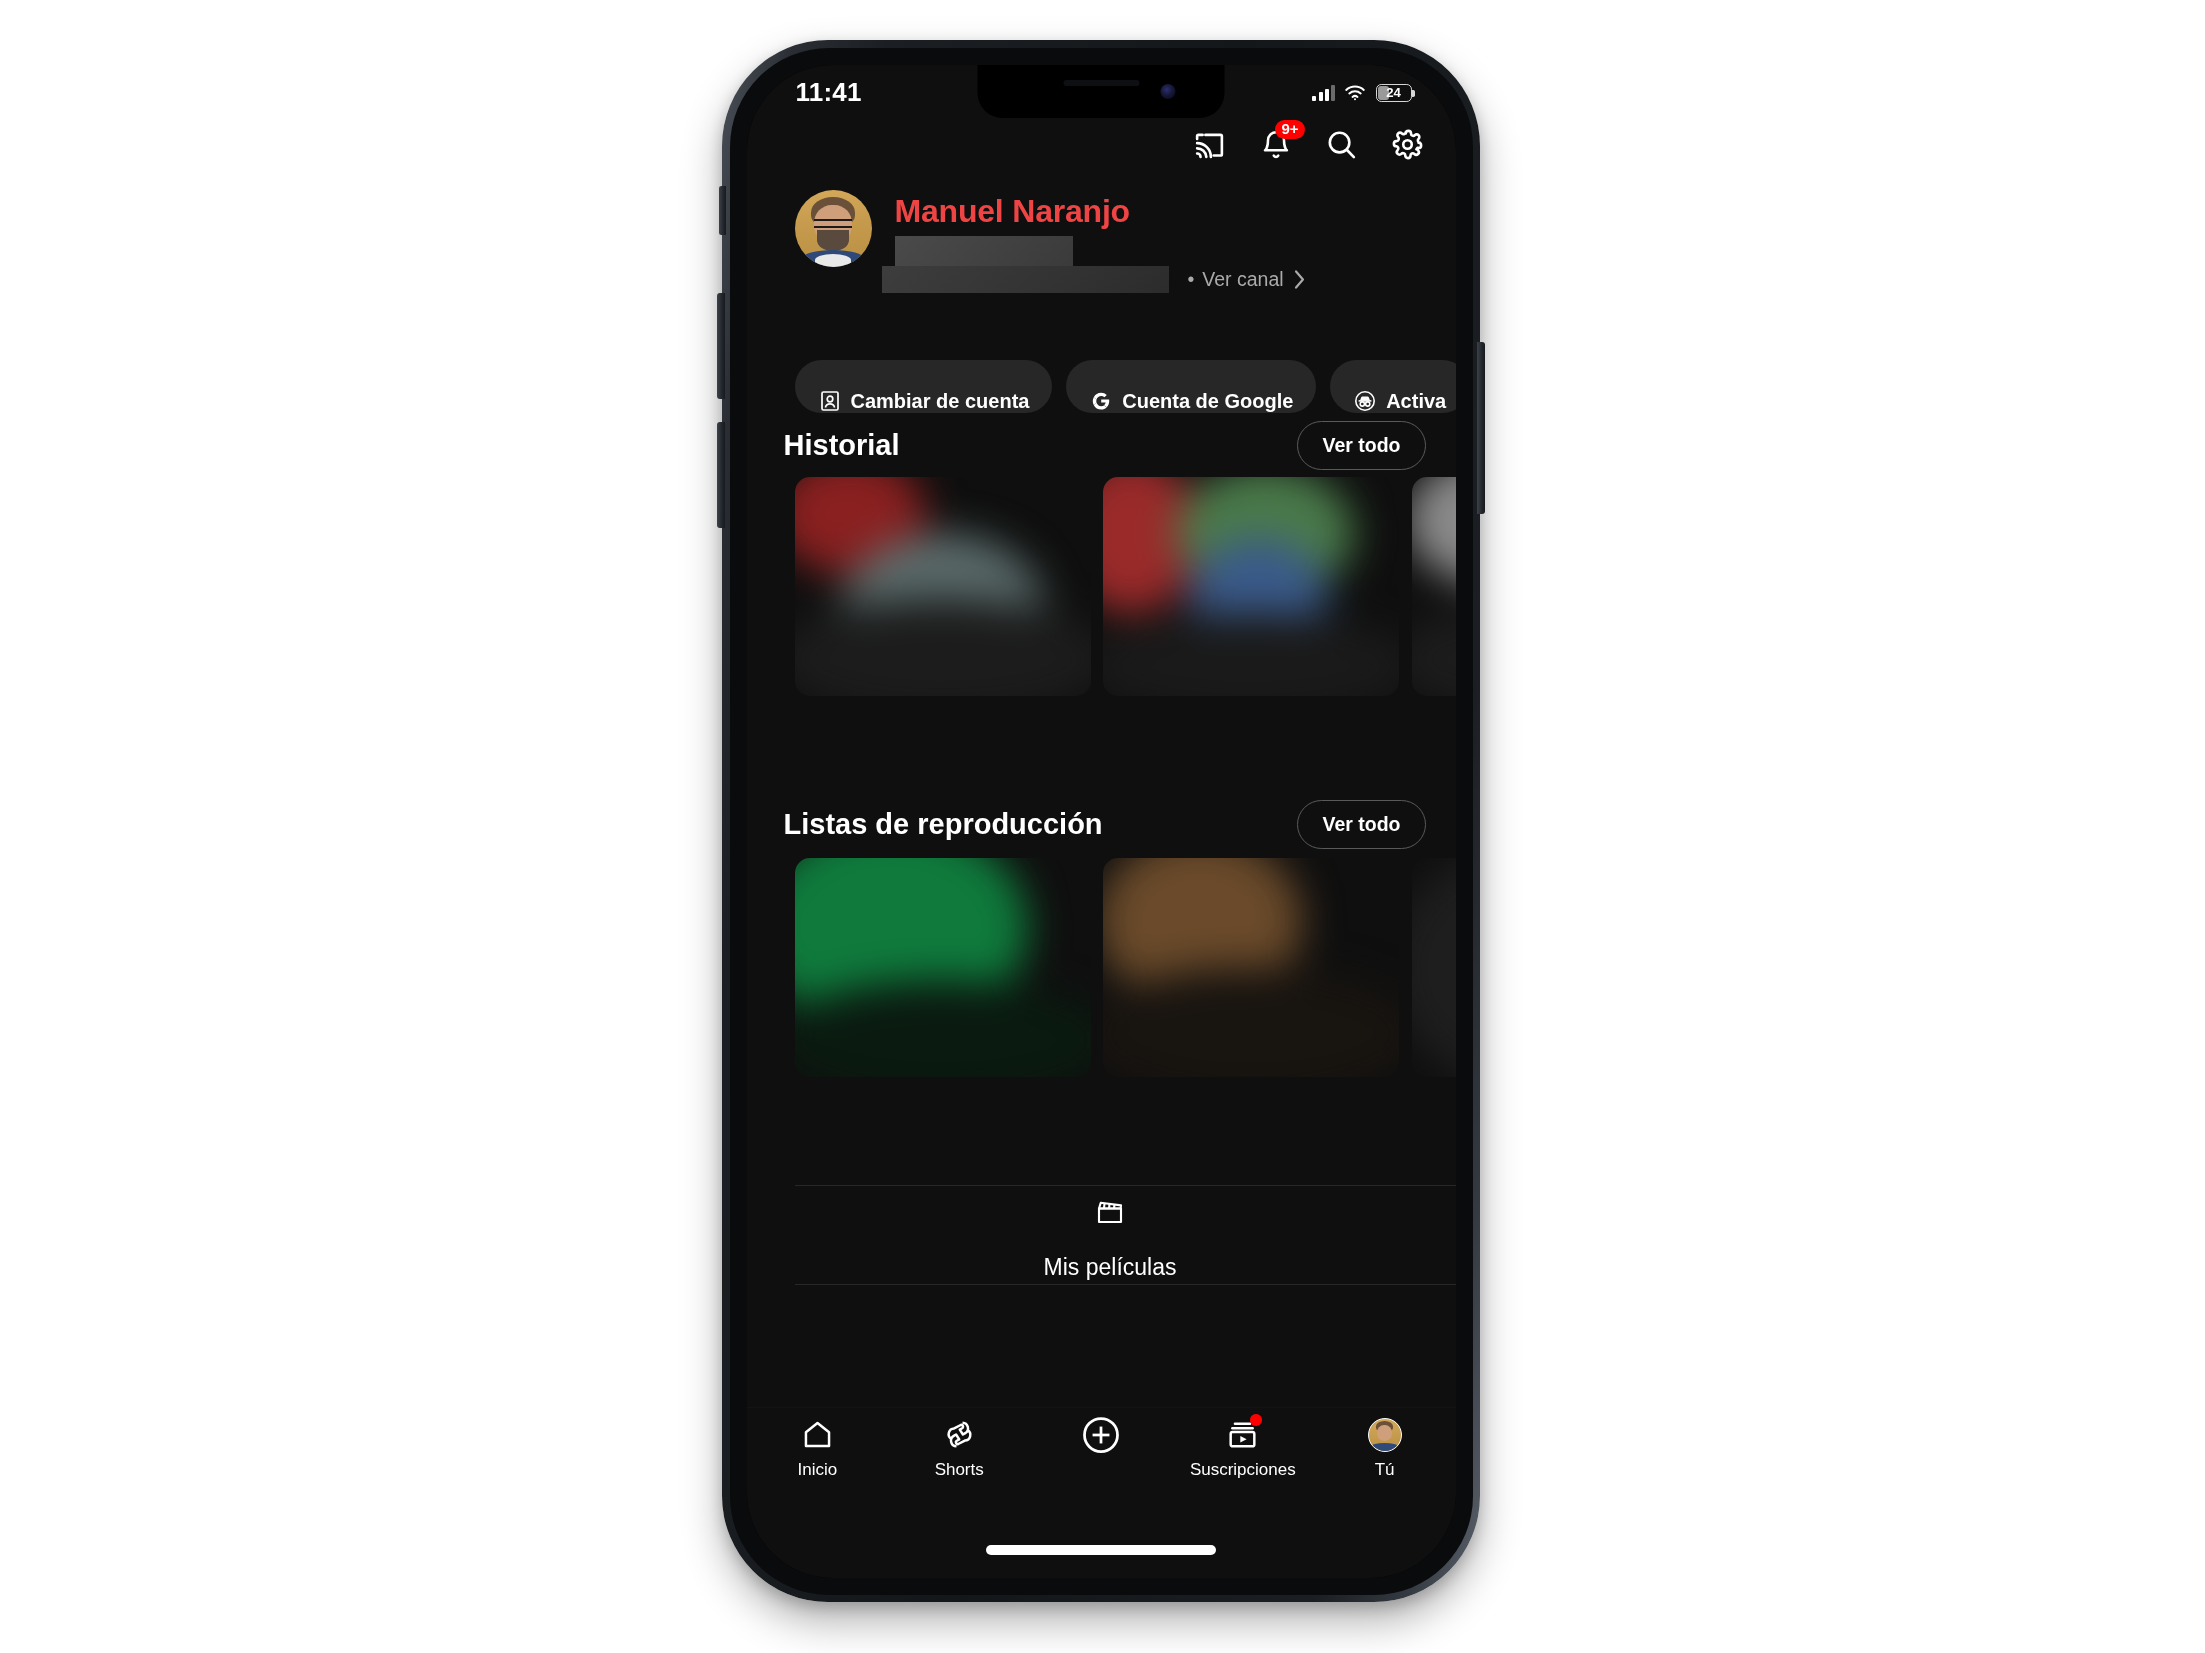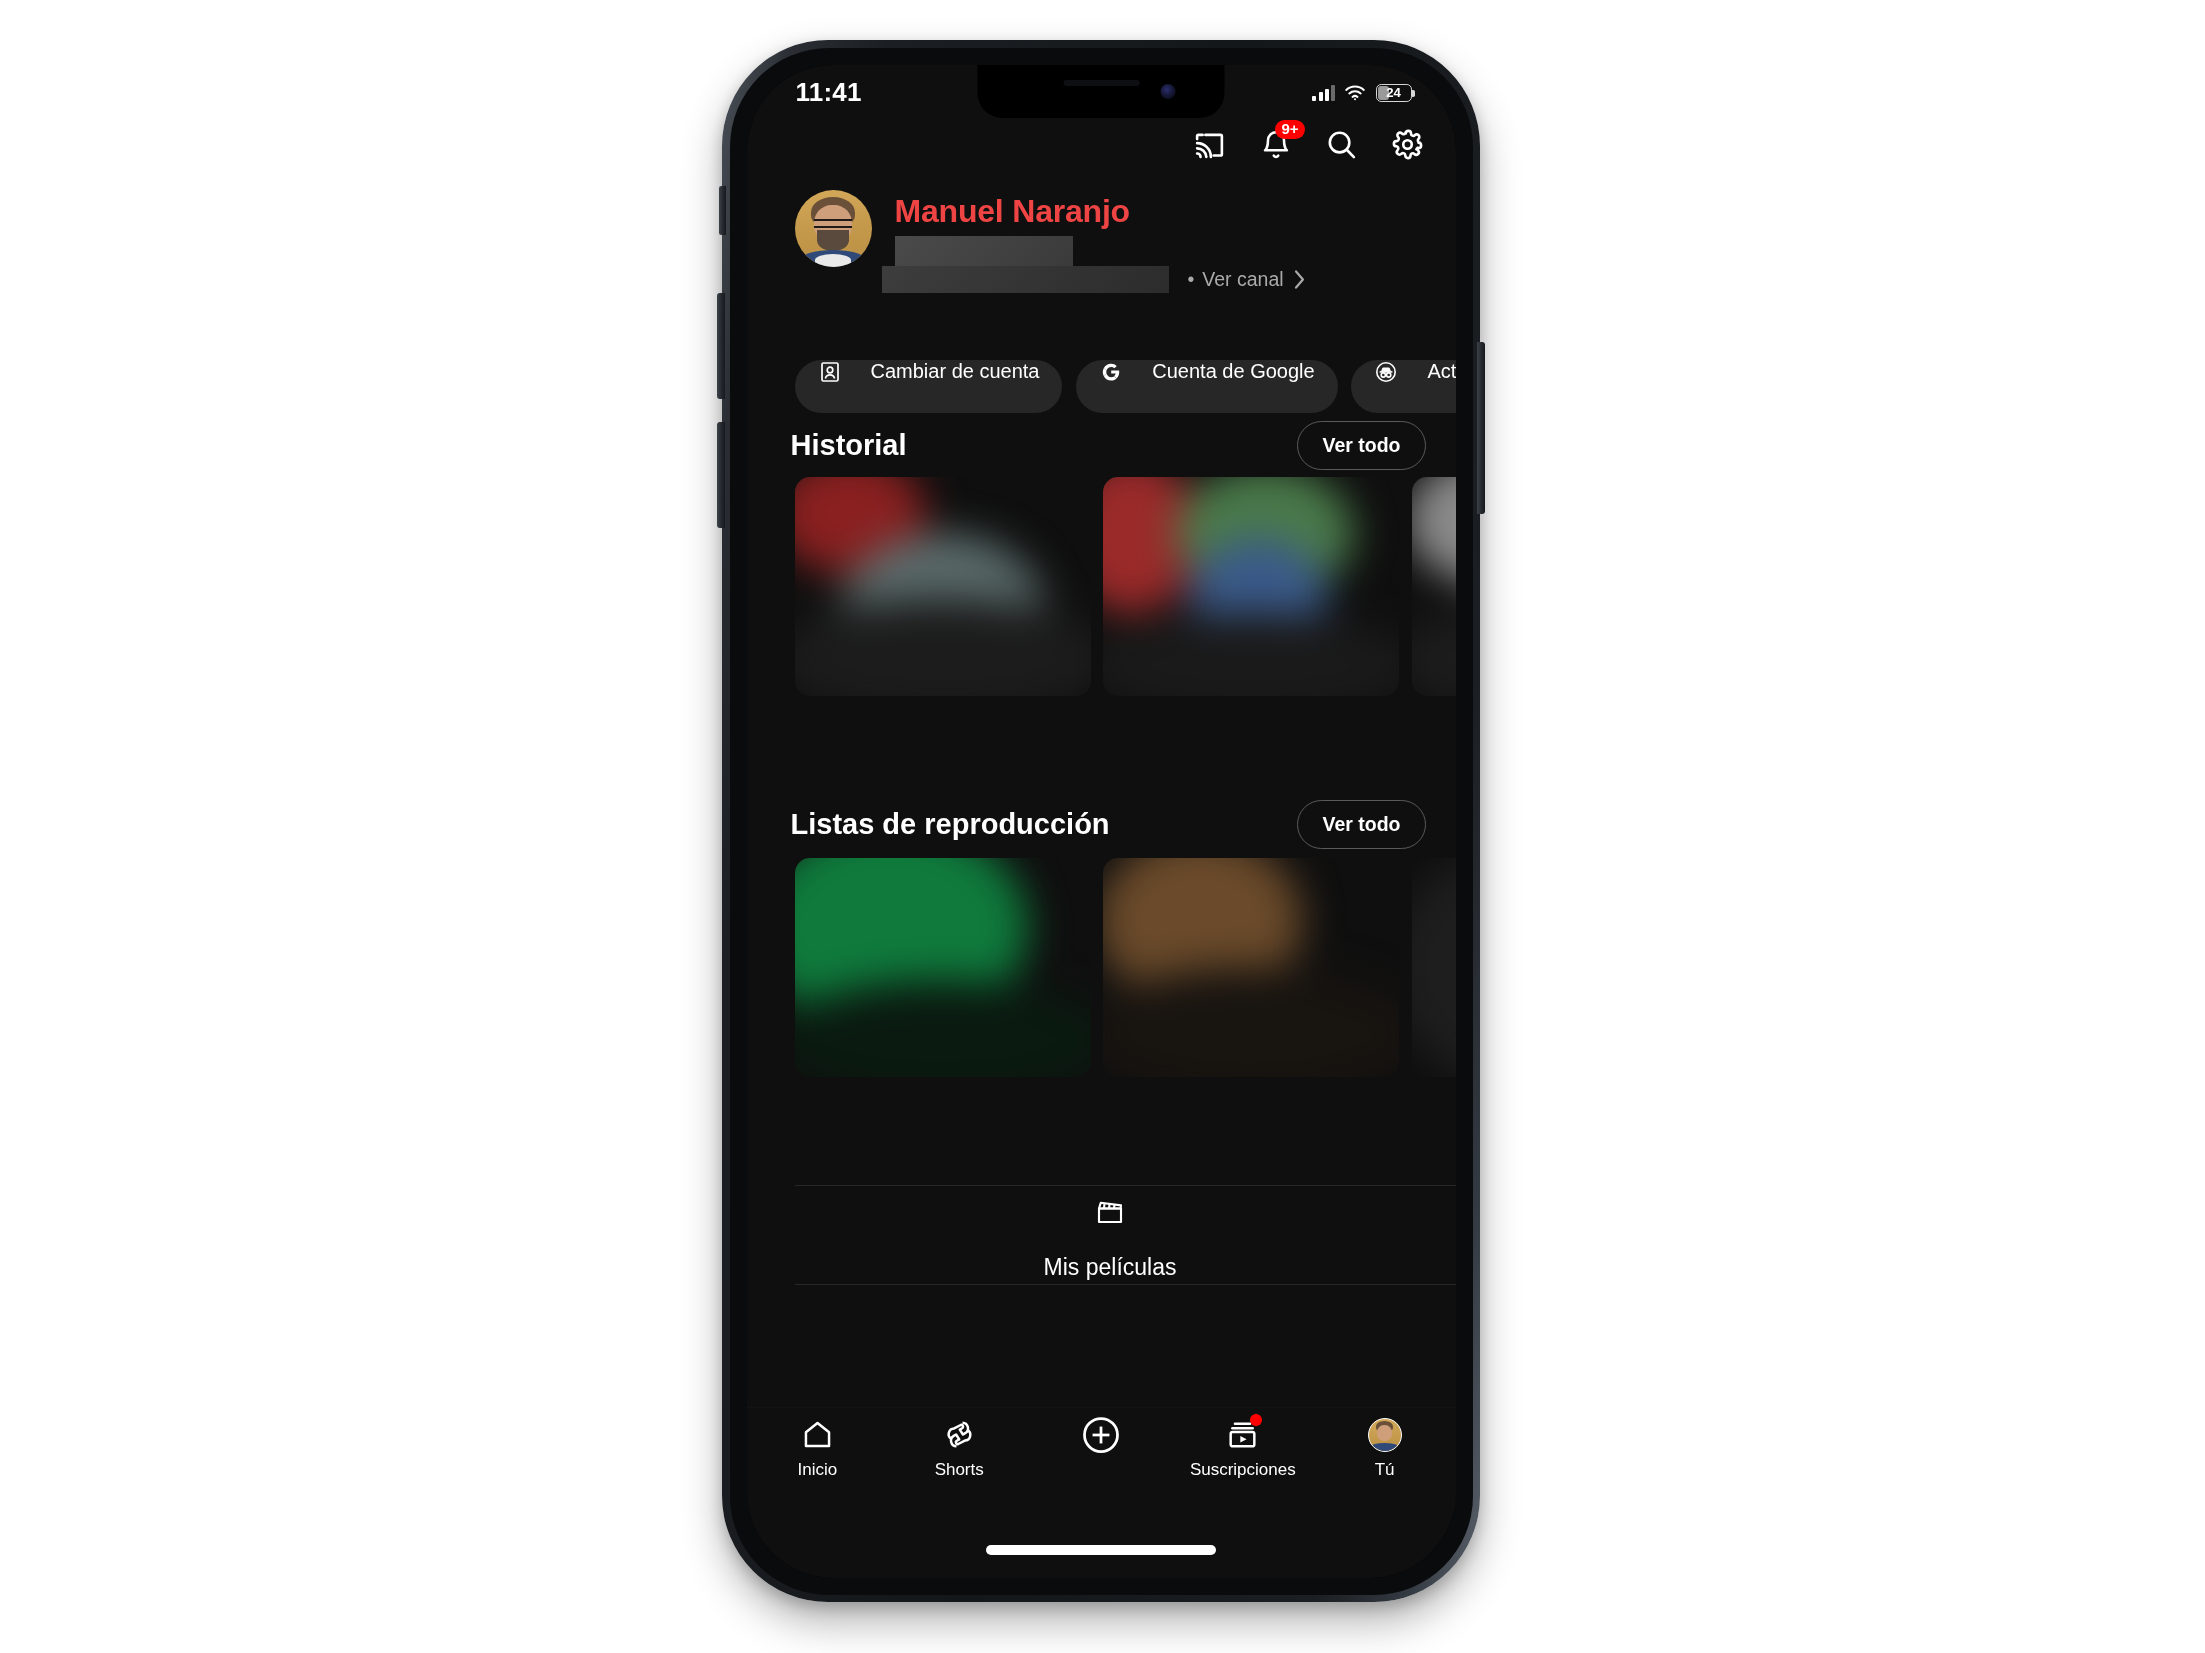--- a/index.html
+++ b/index.html
@@ -115,28 +115,28 @@
               background:linear-gradient(135deg,#4a4a4a,#3a3a3a); }
   #redact-b { position:absolute; left:-12.6px; top:30px; width:287px; height:27.6px;
               background:linear-gradient(135deg,#3d3d3d,#2c2c2c); }
   #ver-canal { position:absolute; left:293px; top:32px; display:flex; align-items:center; gap:8px;
                font-size:19.5px; color:#aaaaaa; white-space:nowrap; }
   .dot-sep { font-size:19.5px; color:#aaa; }
 
   
   #chips { position:absolute; left:48px; top:295px; display:flex; gap:13.8px; }
   .chip {
-    display:flex; align-items:flex-start; gap:29px; flex:none;
+    display:flex; align-items:flex-end; gap:9px; flex:none;
     background:#272727; border-radius:26.4px; height:53px; padding:0 23px;
-    color:#fff; font-size:20px; font-weight:400; white-space:nowrap;
+    color:#fff; font-size:20px; font-weight:700; white-space:nowrap;
   }
 
   
   .section-head {
-    position:absolute; left:44px; right:30px;
+    position:absolute; left:37px; right:30px;
     display:flex; align-items:center; justify-content:space-between;gap:43px;
   }
   .section-title { font-size:29px; font-weight:700; color:#fff; }
   .see-all {
     border:1.1px solid #5a5a5a; border-radius:25px; height:49px; padding:0 24px;
     display:flex; align-items:center; color:#fff; font-size:19.5px; font-weight:600;
   }
   #hist-head { top:356px; }
   #pl-head { top:735px; }
 

